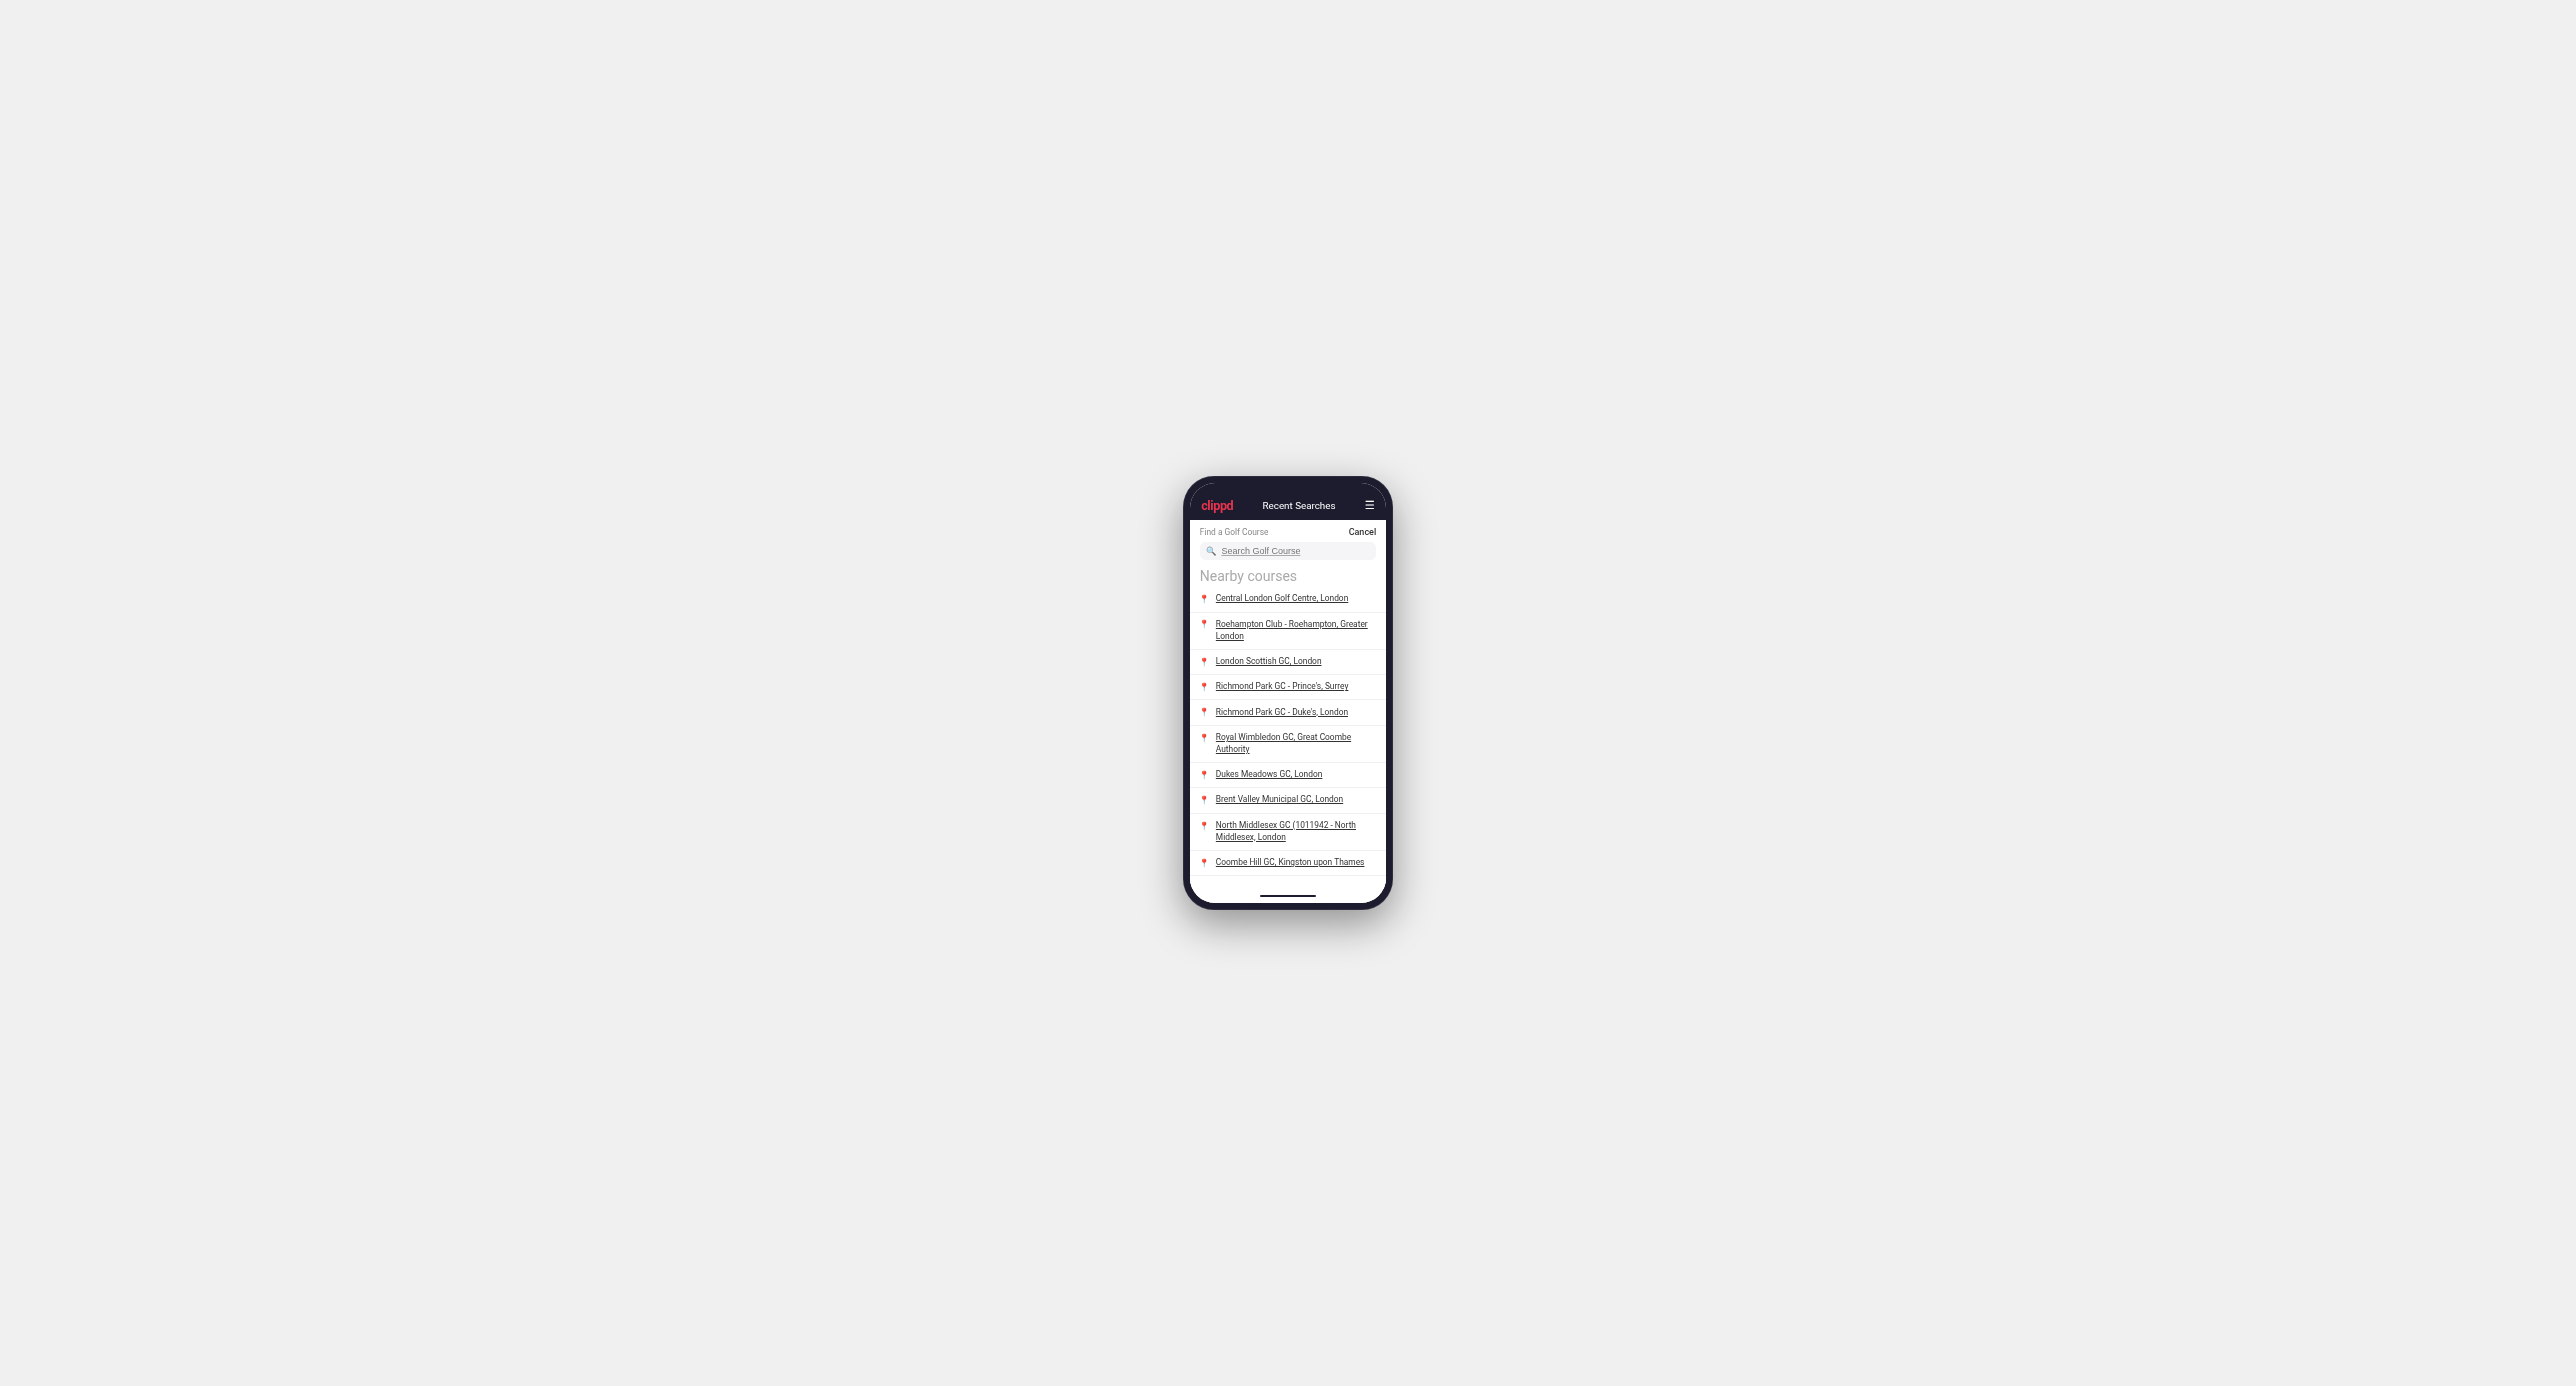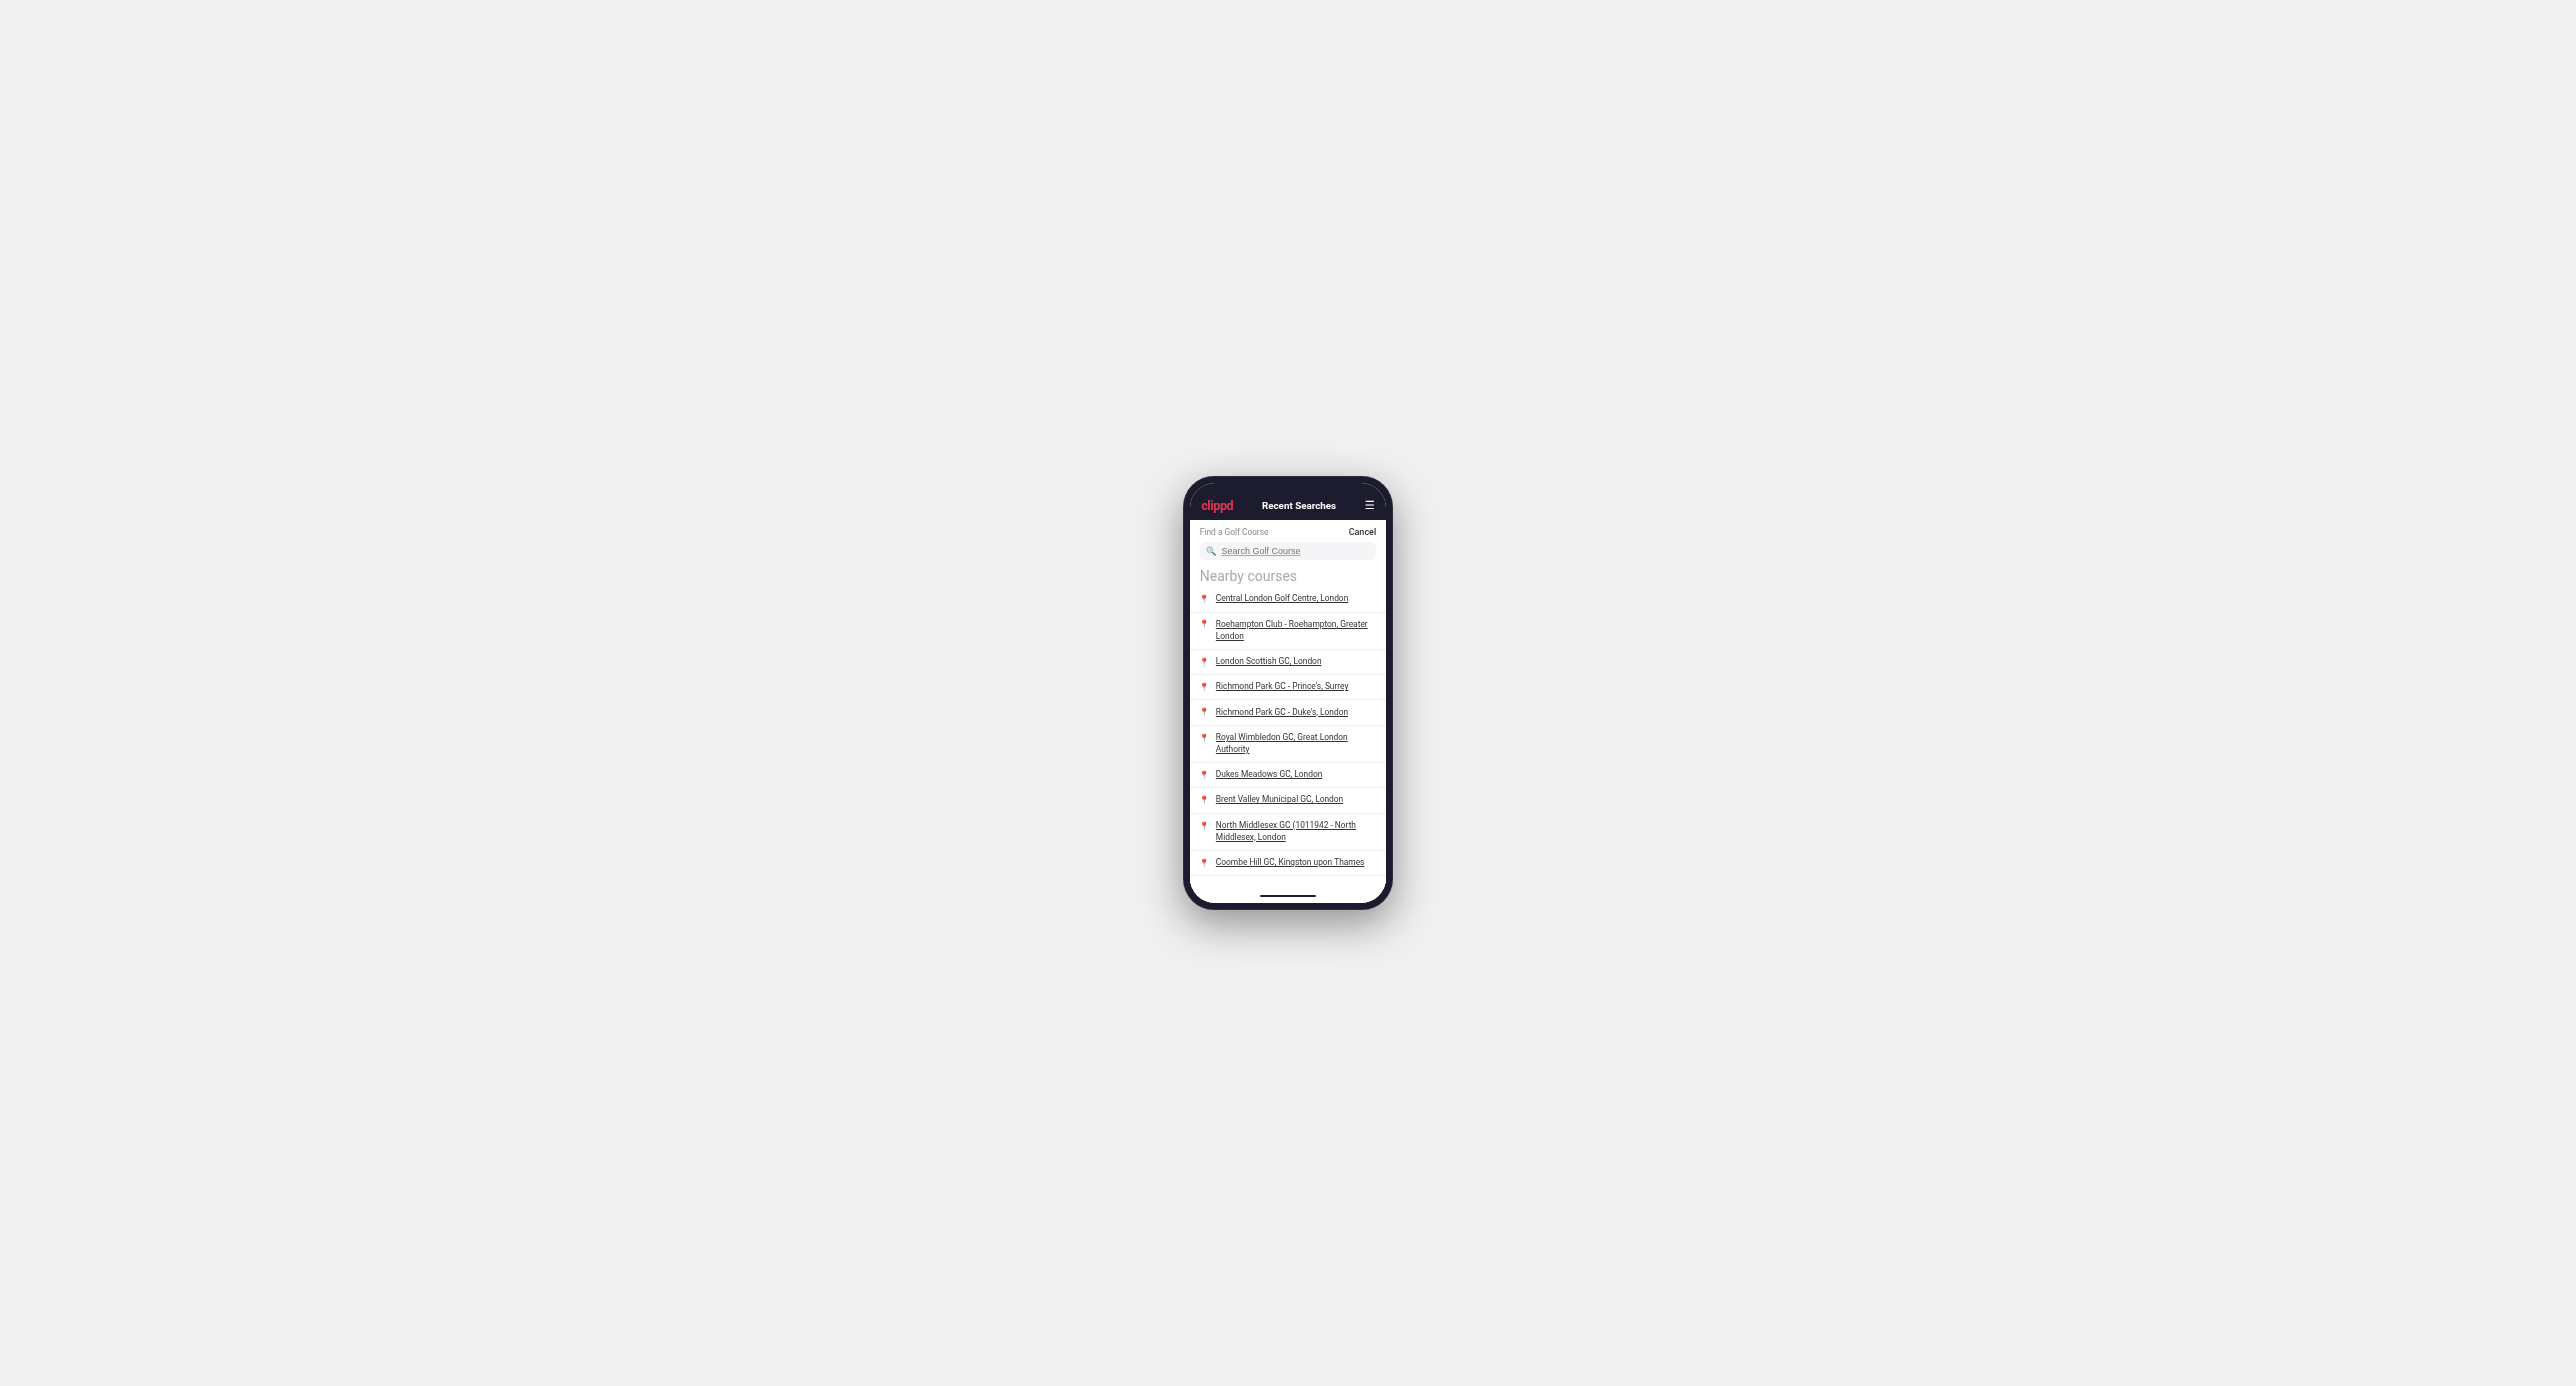--- a/index.html
+++ b/index.html
@@ -54,21 +54,21 @@
       flex-shrink: 0;
     }
     .logo {
       font-size: 12.6px;
       font-weight: 700;
       color: #e8344e;
       letter-spacing: -0.4px;
     }
     .nav-title {
       font-size: 9.8px;
-      font-weight: 700;
+      font-weight: 400;
       color: #fff;
     }
     .hamburger-icon {
       color: #fff;
       font-size: 11.2px;
       cursor: pointer;
     }
     
     .content {
       background: #fff;
@@ -217,21 +217,21 @@
           <div class="course-item">
             <span class="pin-icon">📍</span>
             <span class="course-name">Richmond Park GC - Prince's, Surrey</span>
           </div>
           <div class="course-item">
             <span class="pin-icon">📍</span>
             <span class="course-name">Richmond Park GC - Duke's, London</span>
           </div>
           <div class="course-item">
             <span class="pin-icon">📍</span>
-            <span class="course-name">Royal Wimbledon GC, Great London Authority</span>
+            <span class="course-name">Royal Wimbledon GC, Great Coombe Authority</span>
           </div>
           <div class="course-item">
             <span class="pin-icon">📍</span>
             <span class="course-name">Dukes Meadows GC, London</span>
           </div>
           <div class="course-item">
             <span class="pin-icon">📍</span>
             <span class="course-name">Brent Valley Municipal GC, London</span>
           </div>
           <div class="course-item">

